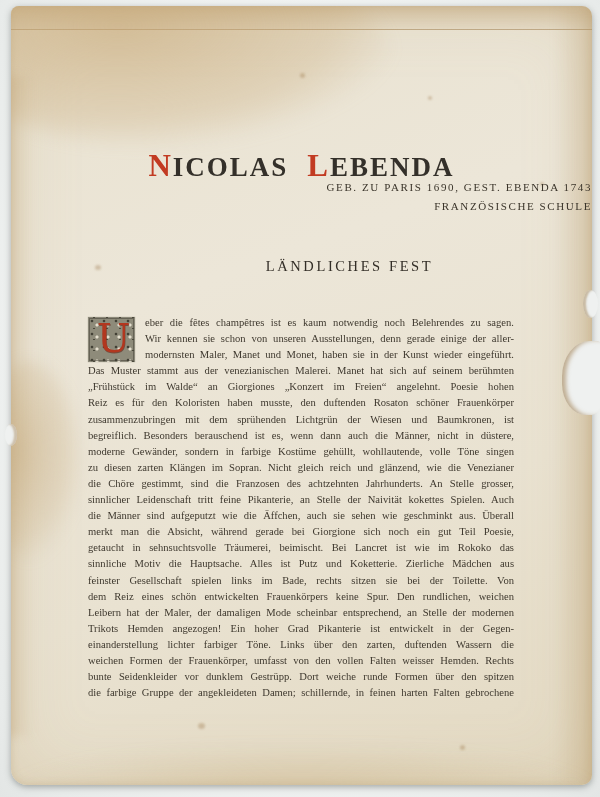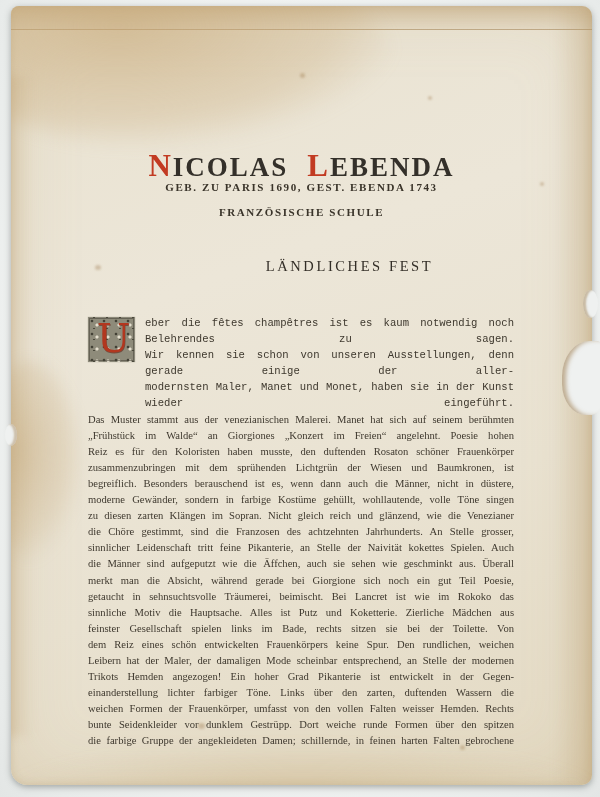--- a/index.html
+++ b/index.html
@@ -61,35 +61,35 @@
   .nick.n2{left:5px;top:424px;width:12px;height:22px;border-radius:50%;
     box-shadow:inset -3px 0 2px rgba(163,133,88,.45);}
 
   .title{
     position:absolute;left:0;top:124px;width:100%;text-align:center;
     font-size:27px;letter-spacing:2px;color:#34302a;white-space:nowrap;
   }
   .title .init{font-size:31px;color:#c23b22;}
   .title .seg1{margin-right:19px;}
   .subline{
-    position:absolute;left:0;width:100%;text-align:center;
-    font-weight:bold;font-size:11px;letter-spacing:1.6px;color:#3a342a;white-space:nowrap;
+    position:absolute;left:0;width:100%;text-align:right;
+    font-weight:normal;font-size:11px;letter-spacing:1.6px;color:#3a342a;white-space:nowrap;
   }
   .sub1{top:175px;}
-  .sub2{top:200px;}
+  .sub2{top:194px;}
   .heading{
     position:absolute;left:0;top:252px;width:100%;text-align:center;
     font-size:14.5px;letter-spacing:2.6px;color:#332e27;white-space:nowrap;padding-left:48px;
   }
   .bodytext{position:absolute;left:77px;top:309px;width:426px;}
   .bl{
     font-size:10.6px;line-height:16.1px;color:#3e382e;
     text-align:justify;text-align-last:justify;
   }
-  .bl.indent{padding-left:57px;font-family:Liberation Mono, monospace;}
+  .bl.indent{padding-left:57px;}
   .dropcap{
     position:absolute;left:0;top:2px;width:45px;height:43px;
     background-color:#8e8b7a;
     background-image:
       radial-gradient(circle at 3px 3px, rgba(58,56,46,.9) 1px, transparent 1.7px),
       radial-gradient(circle at 8px 7px, rgba(236,230,214,.9) 1.2px, transparent 1.9px),
       radial-gradient(circle at 5px 11px, rgba(58,56,46,.8) 1px, transparent 1.6px),
       radial-gradient(circle at 10px 2px, rgba(230,224,206,.8) 1px, transparent 1.5px);
     background-size:12px 13px, 11px 12px, 13px 11px, 9px 10px;
     border:1px solid #55534706;

